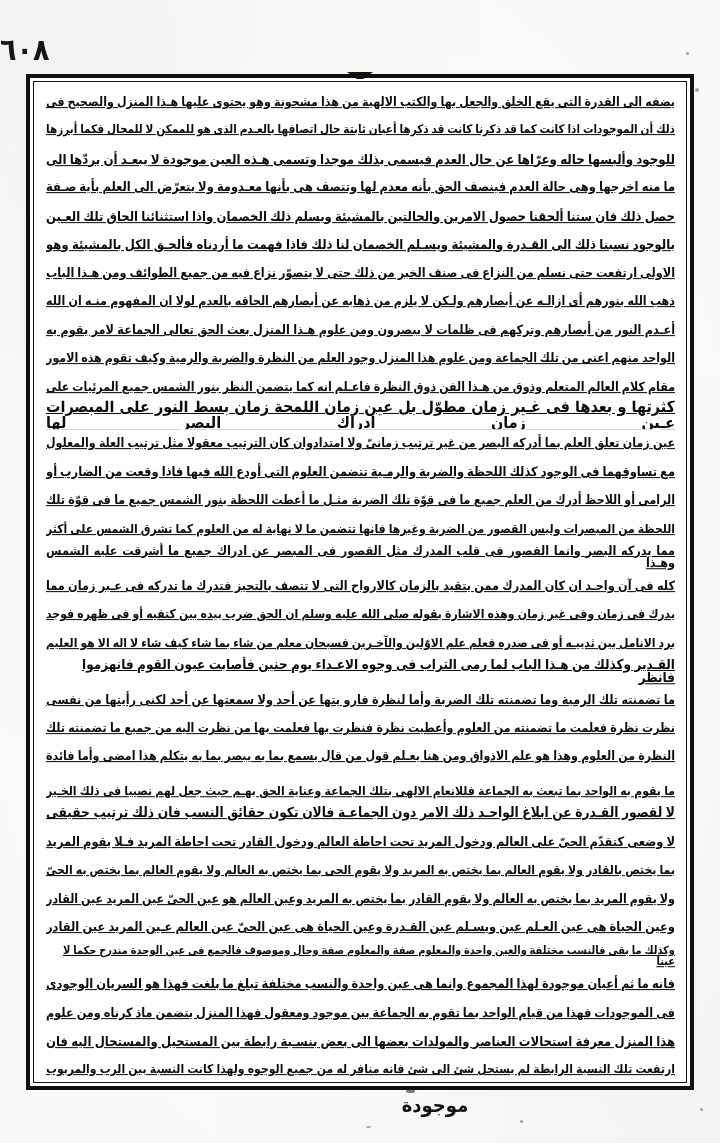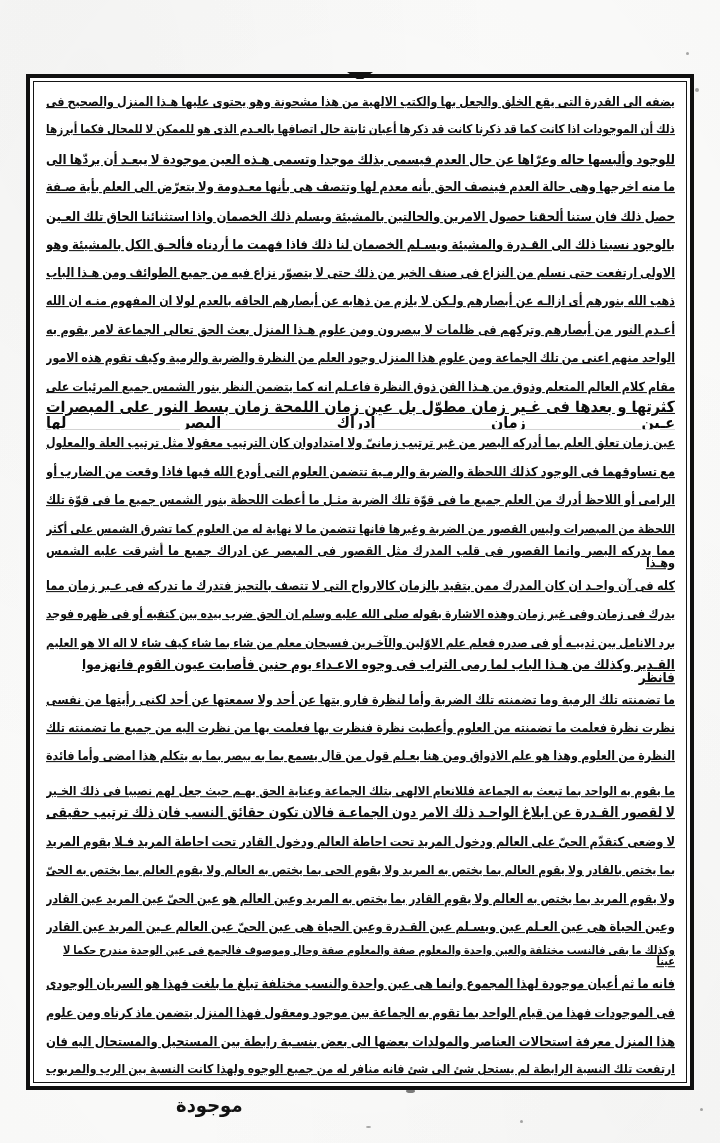--- a/index.html
+++ b/index.html
@@ -144,21 +144,21 @@
     line-height: 1;
   }
 
   
   #catchword-area {
     position: absolute;
     left: 26px;
     top: 1094px;
     width: 668px;
     direction: rtl;
-    text-align: left;
+    text-align: center;
   }
   #catchword-area .catchword {
     display: inline-block;
     margin-left: 150px;
     font-family: "DejaVu Sans", sans-serif;
     font-size: 18px;
     font-weight: 700;
     color: #121212;
     transform: scaleY(1.08);
   }
@@ -169,20 +169,23 @@
     background: rgba(30,30,30,0.38);
     border-radius: 50%;
     pointer-events: none;
   }
 </style>
 </head>
 <body>
 
 <div id="page-scan">
 
+  <div id="folio">
+    <span class="folio-num">٦٠٨</span>
+  </div>
 
   <div id="text-frame">
     <div id="frame-nick"></div>
     <div id="frame-speck"></div>
     <div id="text-frame-inner">
       <div id="body-text">
           <div class="text-line" style="height: 28.4571px; line-height: 28.4571px;">
             <span class="ln" style="white-space: normal; display: block; width: 100%; font-size: 12.32px; text-align: justify; text-align-last: justify; letter-spacing: 0.05px;">يضفه الى القدرة التى يقع الخلق والجعل بها والكتب الالهية من هذا مشحونة وهو يحتوى عليها هـذا المنزل والصحيح فى</span>
           </div>
           <div class="text-line" style="height: 28.4571px; line-height: 28.4571px;">

